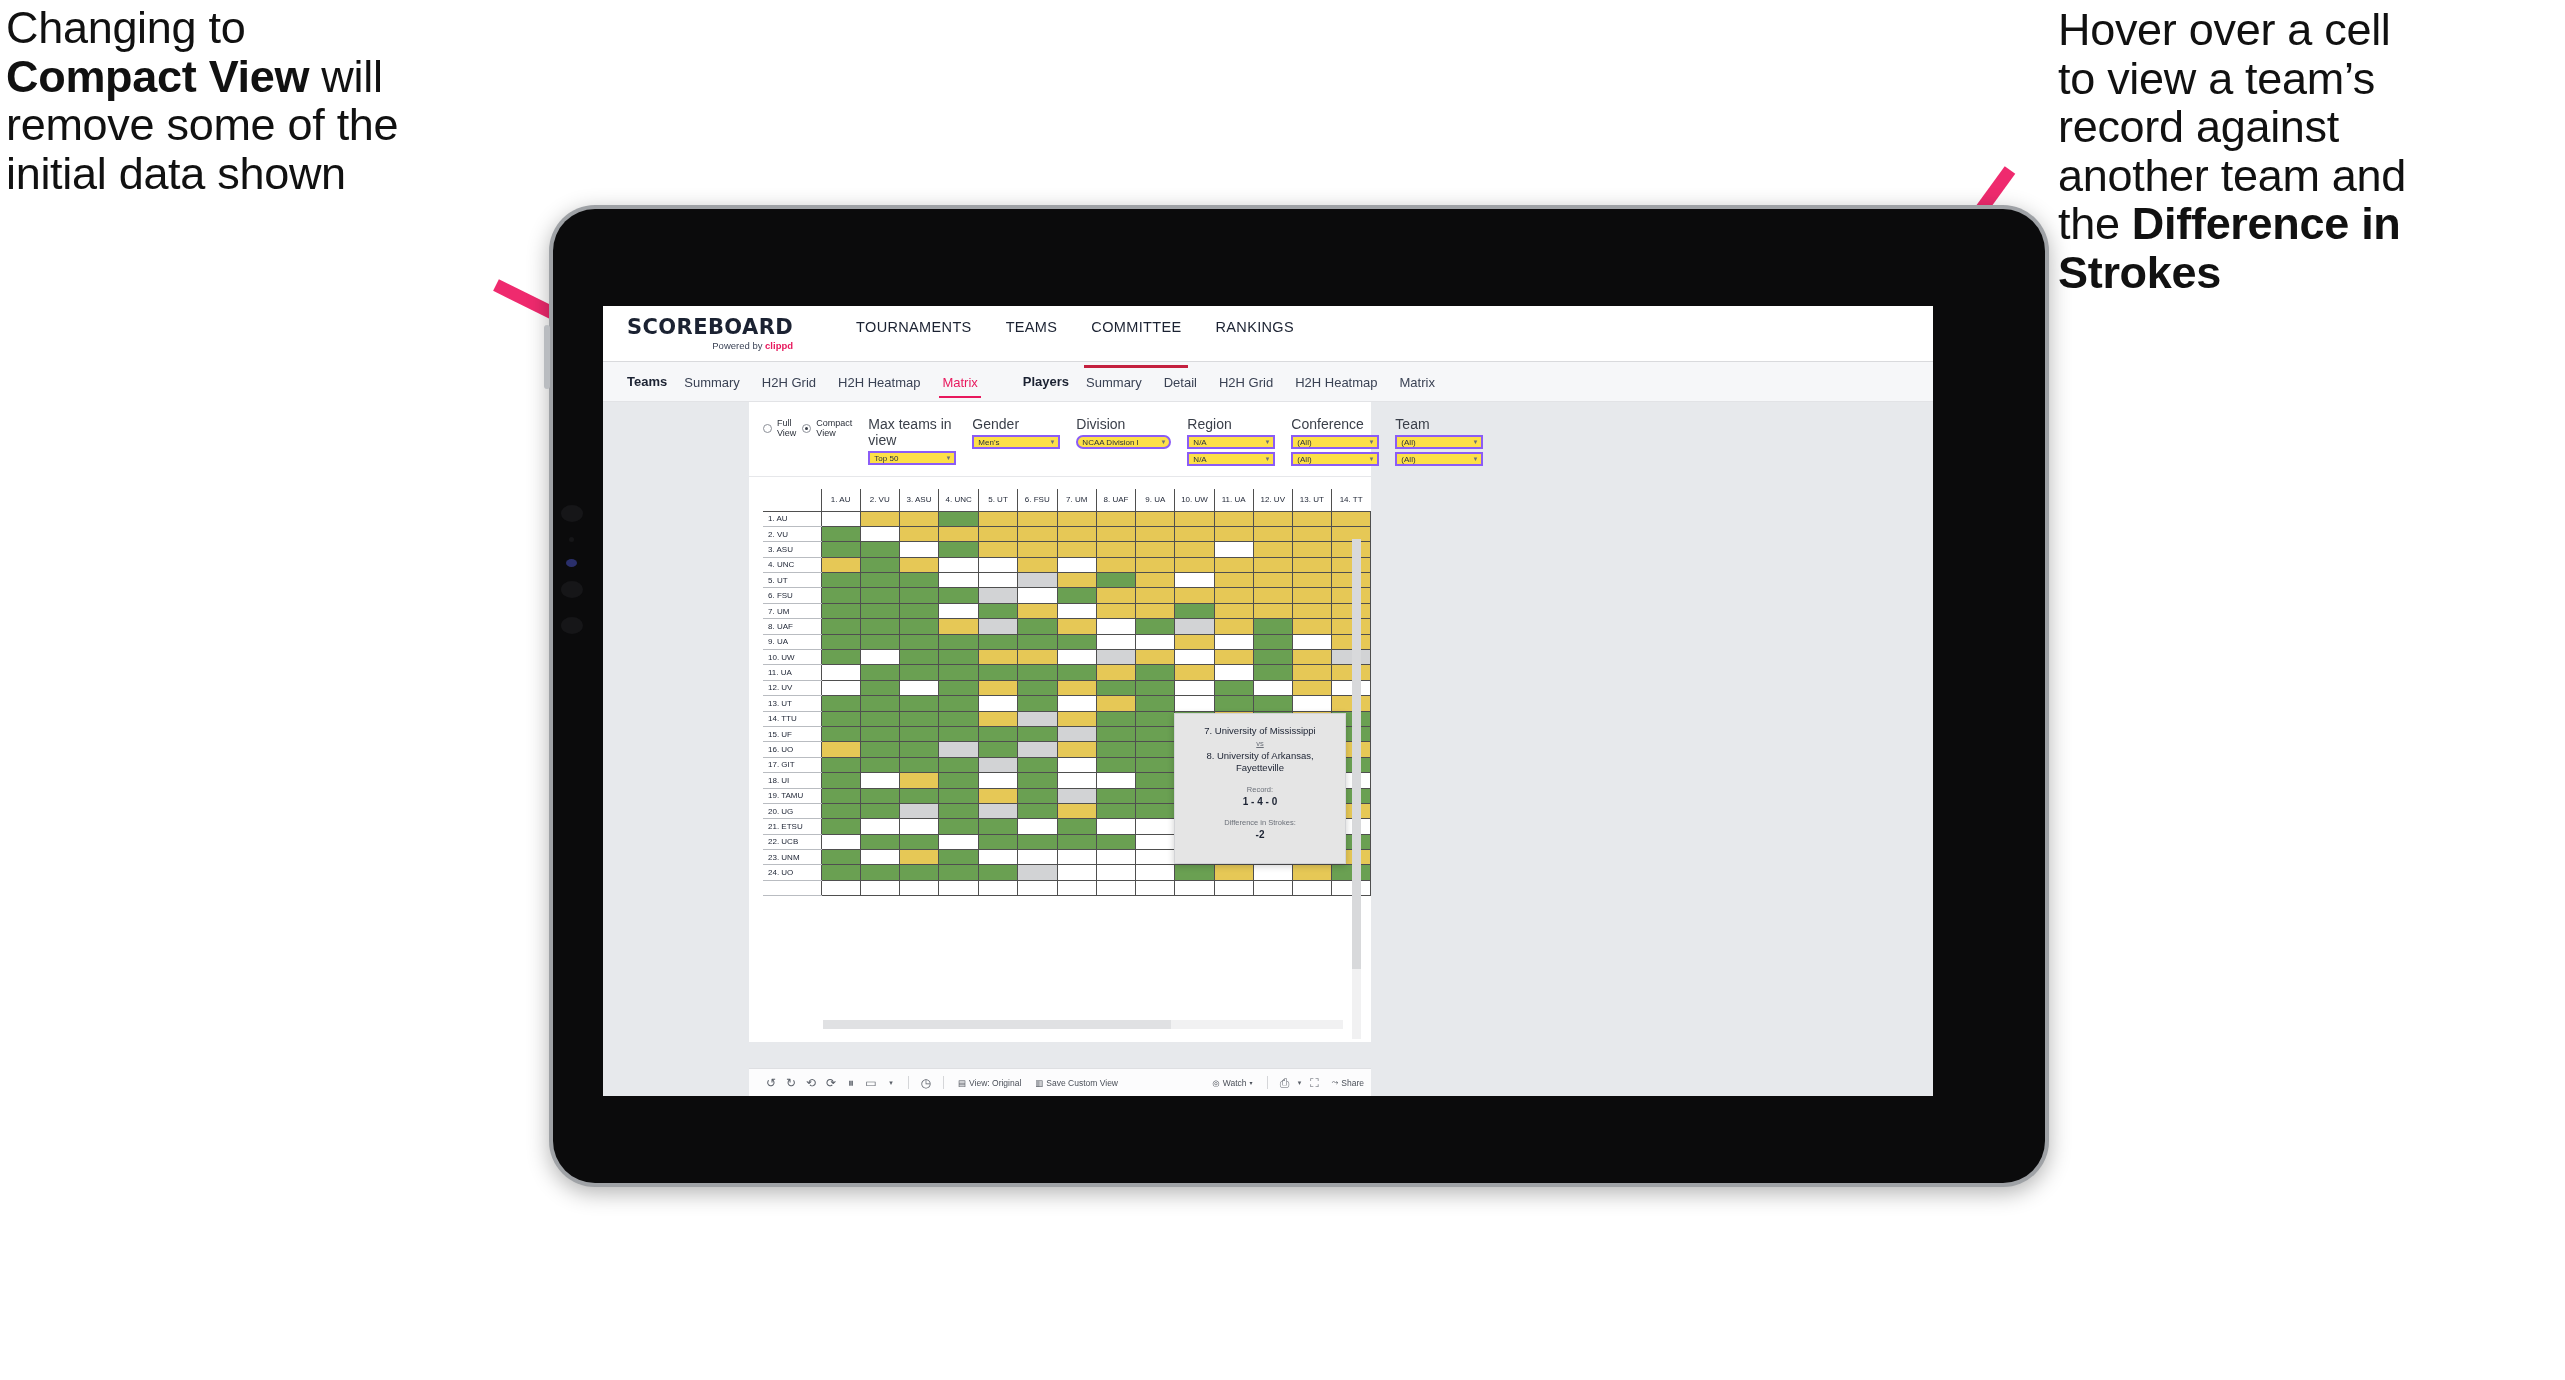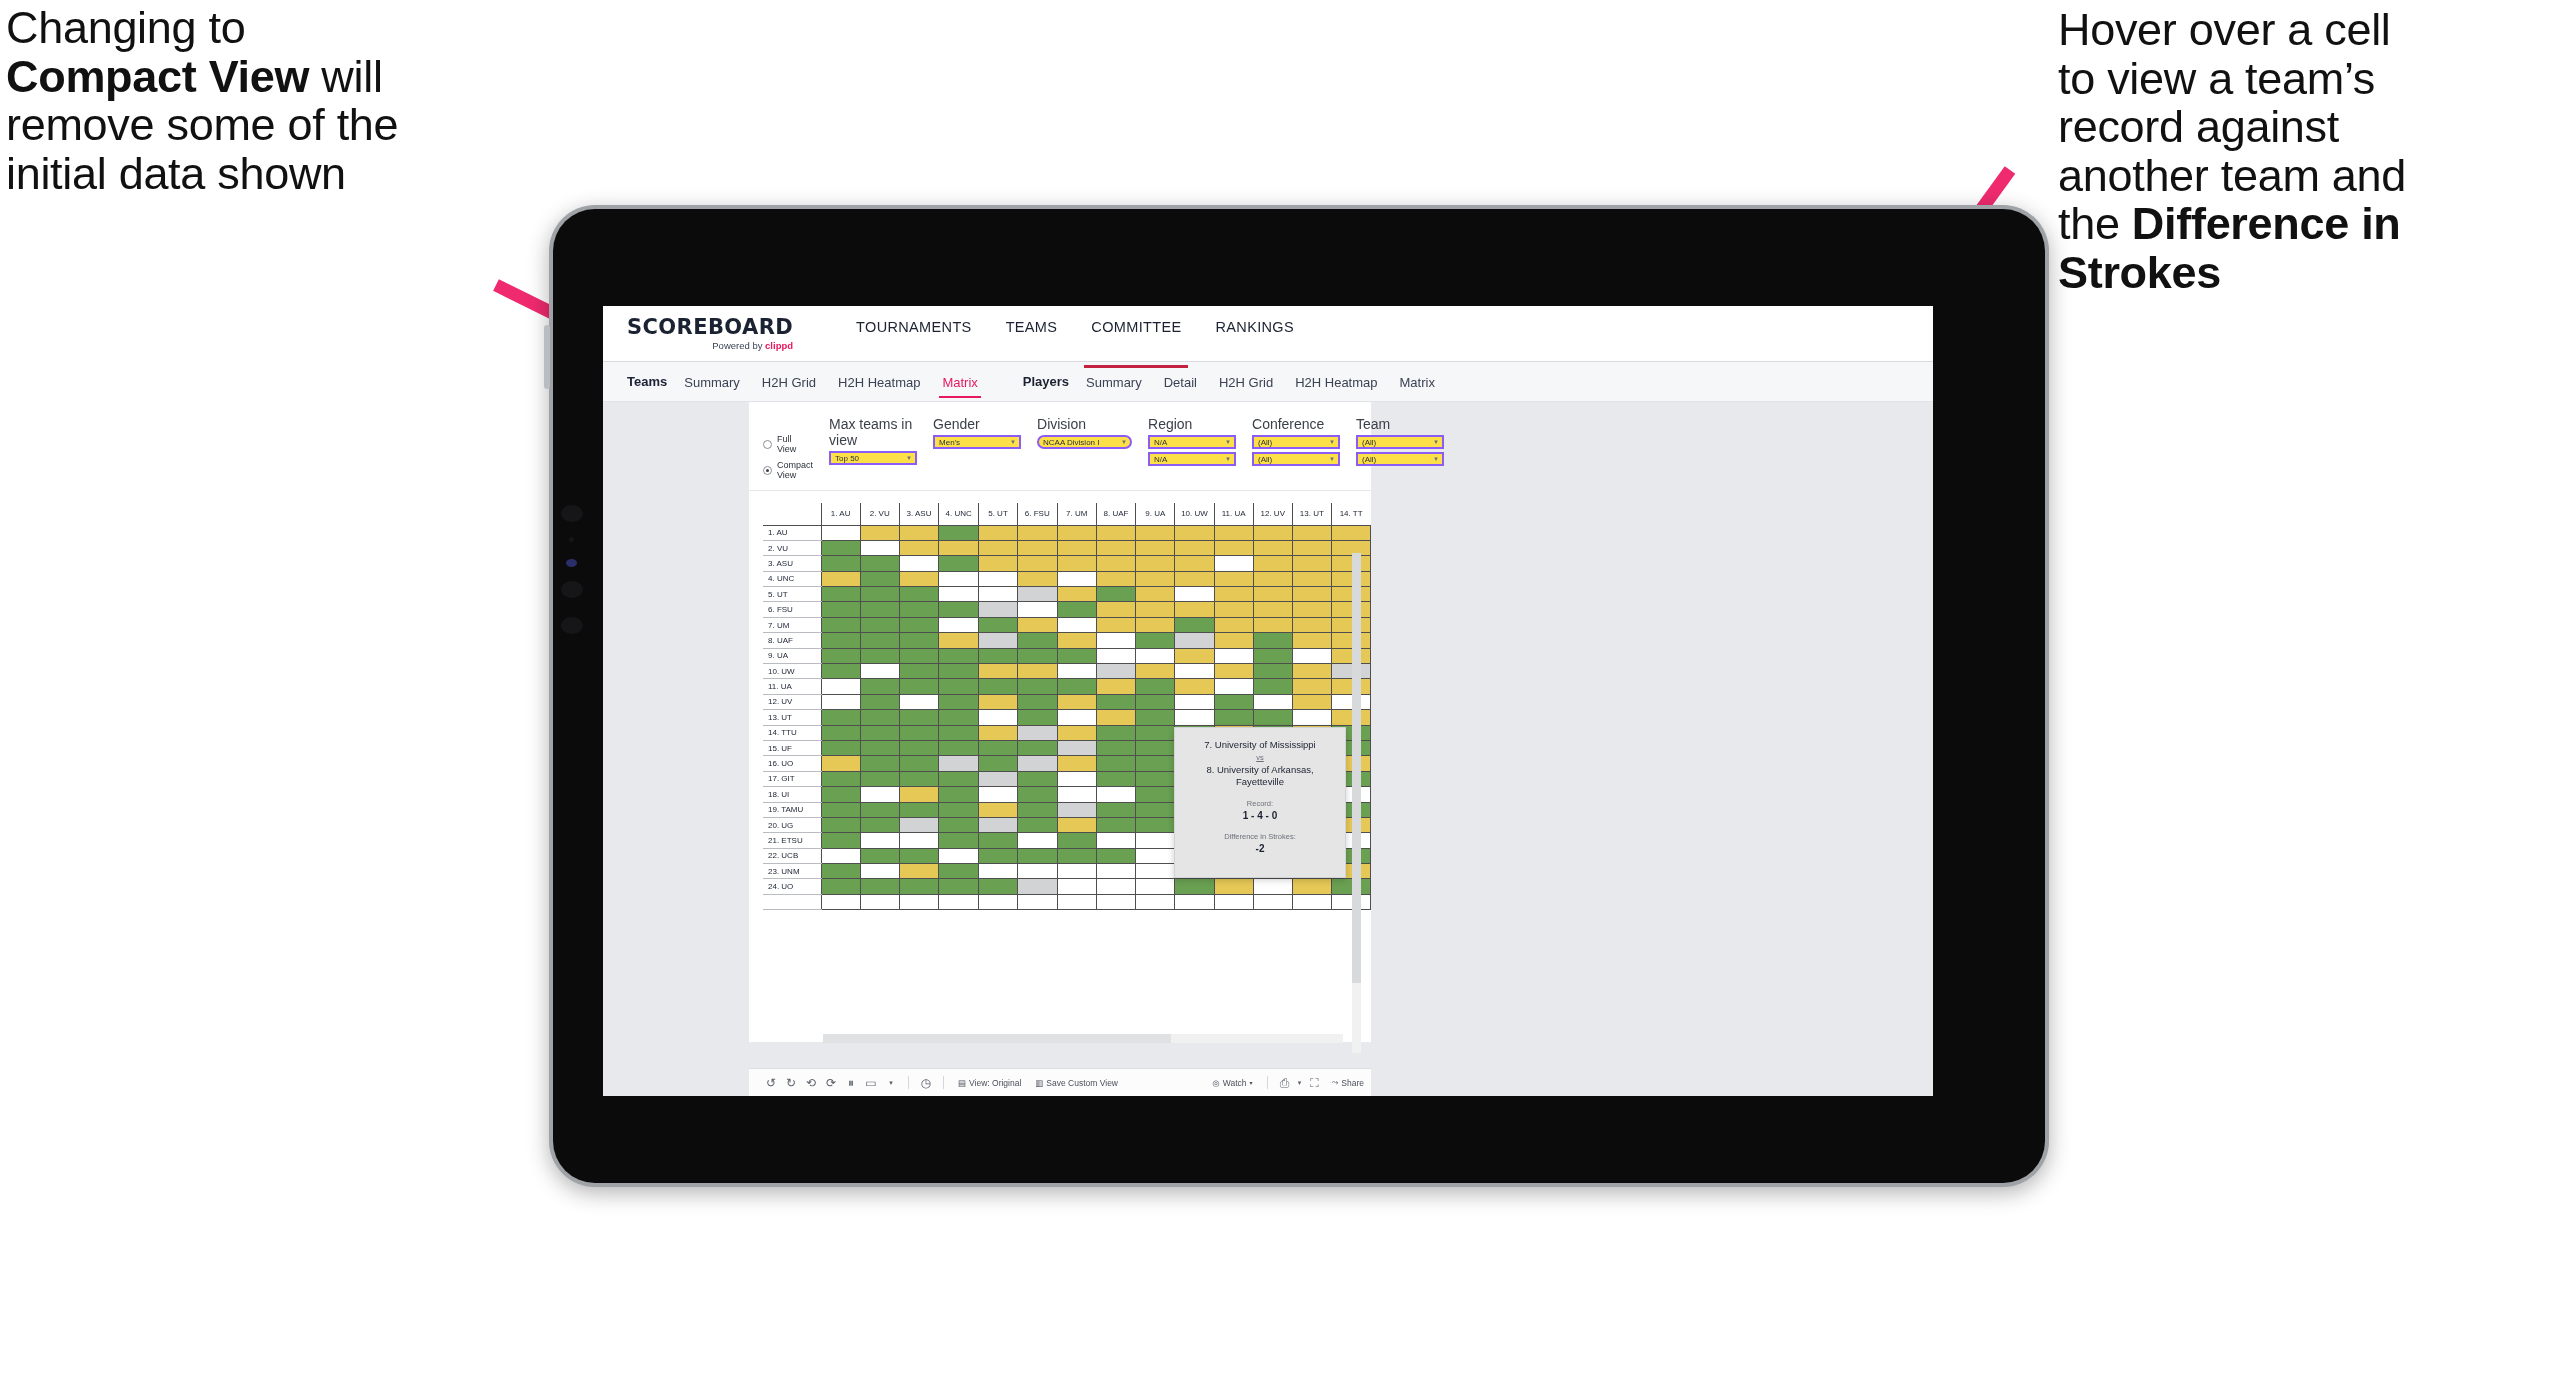--- a/index.html
+++ b/index.html
@@ -117,21 +117,21 @@
     background: #ffffff;
   }
 
   
   #filters {
     display: flex; align-items: flex-start;
     padding: 14px 0 10px 14px;
     gap: 16px;
     border-bottom: 1px solid #e6e7ea;
   }
-  .radio-col { display: flex; flex-direction: column; gap: 6px; padding-top: 2px; margin-top: 16px; }
+  .radio-col { display: flex; flex-direction: row; gap: 6px; padding-top: 2px; }
   .radio-row { display: flex; align-items: center; gap: 5px; cursor: pointer; }
   .radio-mark {
     width: 9px; height: 9px; border: 1px solid #8c9098; border-radius: 50%;
     background: #fff; position: relative; flex: none;
   }
   .radio-mark.on::after {
     content: ""; position: absolute; left: 2px; top: 2px;
     width: 3px; height: 3px; border-radius: 50%; background: #3a3f49;
   }
   .radio-label { font-size: 9px; color: #2b303a; }

